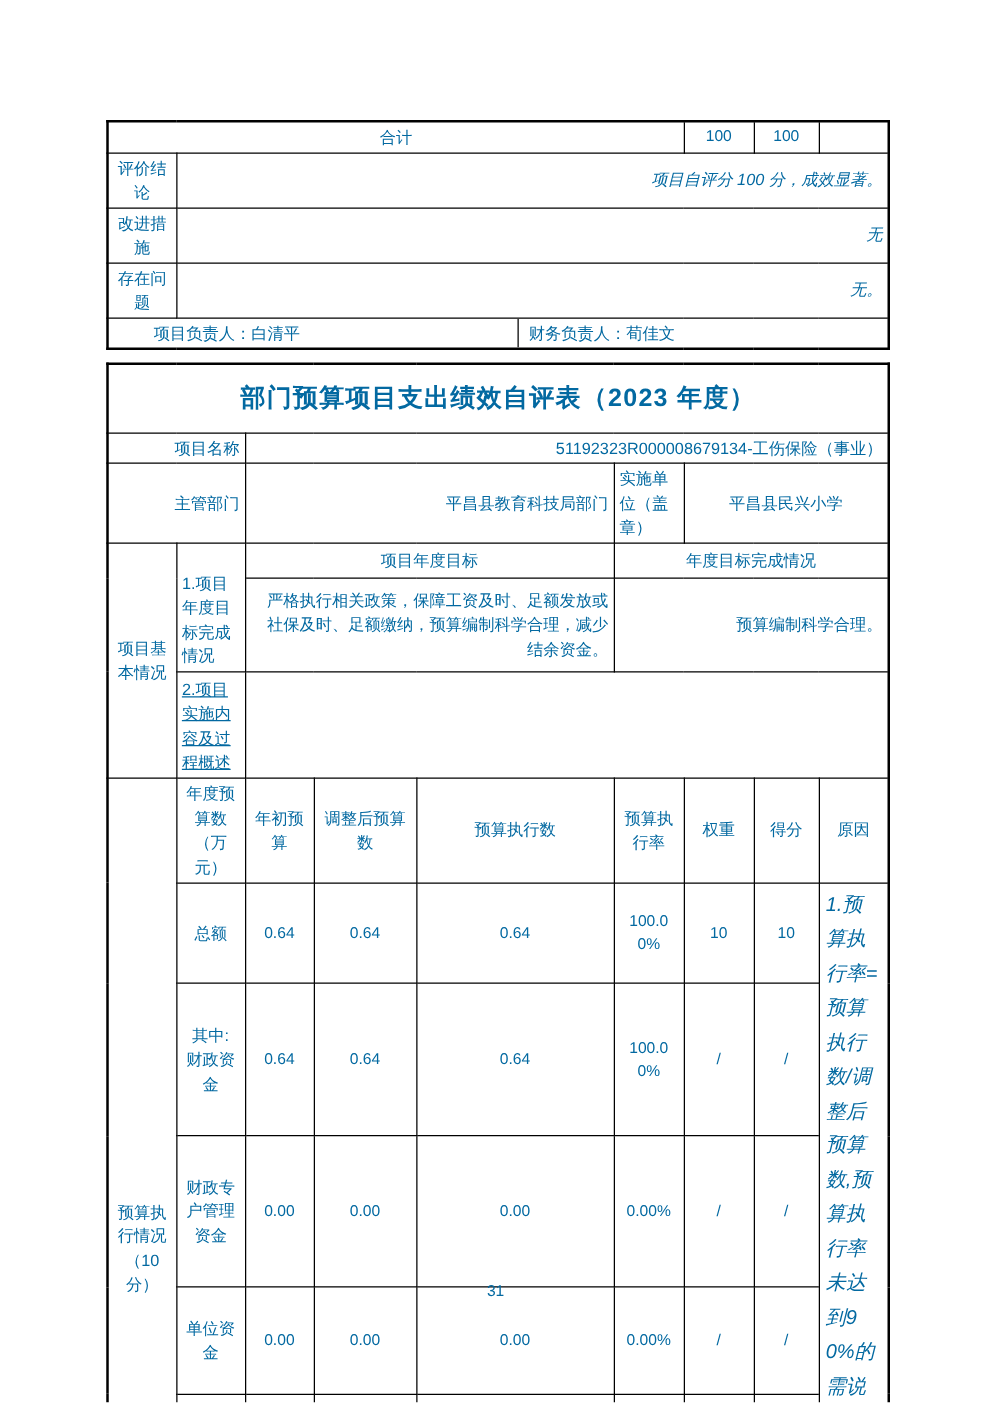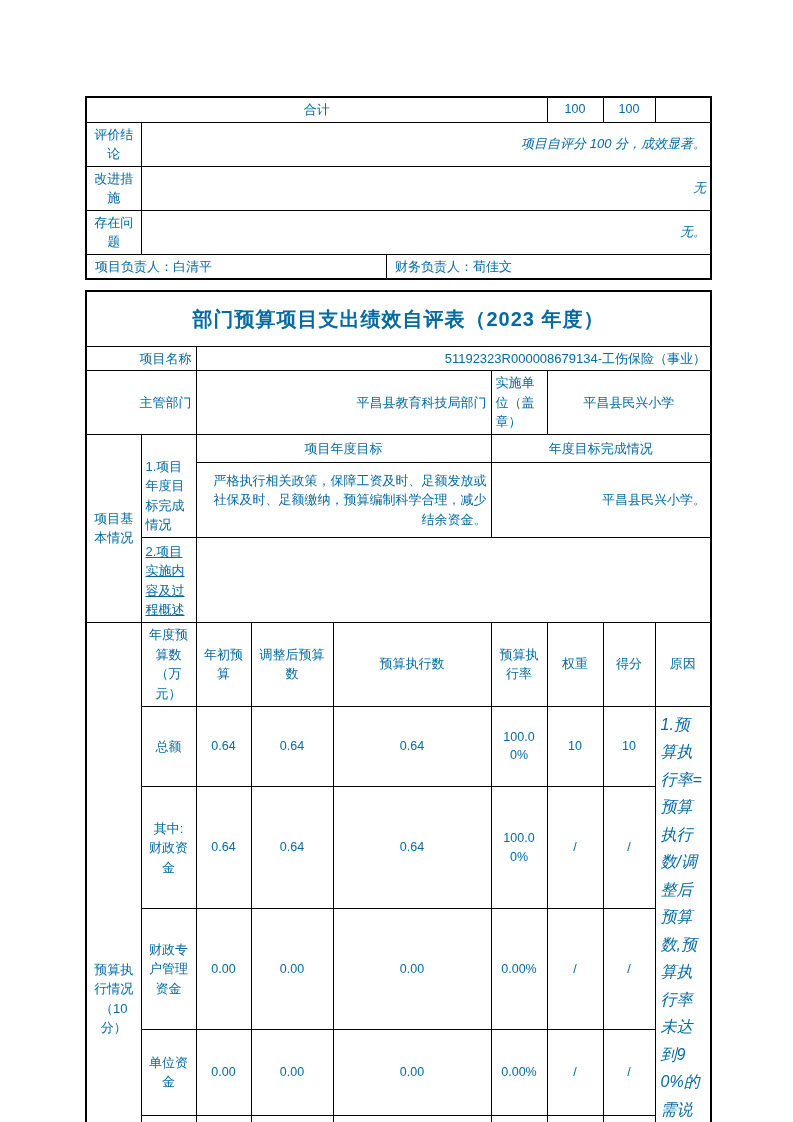--- a/index.html
+++ b/index.html
@@ -45,21 +45,21 @@
   .reason-cell {
     vertical-align: top;
     text-align: left;
     font-style: italic;
     font-size: 16px;
     line-height: 1.72;
     padding: 4px 5px;
     word-break: break-all;
   }
   .nopad { padding: 0; }
-  .split { display: flex; height: 100%; align-items: stretch; }
+  .split { display: flex; height: 100%; align-items: stretch; padding-left: 28px; }
   .split > div { display: flex; align-items: center; padding: 2px 8px; box-sizing: border-box; }
   .split .left-half { width: 300px; border-right: 1px solid #000; }
   .split .right-half { flex: 1; }
   .page-number {
     position: absolute;
     top: 1026px;
     left: 0;
     width: 100%;
     text-align: center;
     font-size: 12.5px;
@@ -144,21 +144,21 @@
 本情况</td>
       <td rowspan="2" class="pre" style="text-align:left;vertical-align:top;padding-top:22px;">1.项目
 年度目
 标完成
 情况</td>
       <td colspan="3" class="ctr">项目年度目标</td>
       <td colspan="4" class="ctr">年度目标完成情况</td>
     </tr>
     <tr style="height:64px">
       <td colspan="3" class="txt" style="padding-left:6px;">严格执行相关政策，保障工资及时、足额发放或社保及时、足额缴纳，预算编制科学合理，减少结余资金。</td>
-      <td colspan="4" class="txt" style="padding-left:6px;">平昌县民兴小学。</td>
+      <td colspan="4" class="txt" style="padding-left:6px;">预算编制科学合理。</td>
     </tr>
     <tr style="height:81px">
       <td class="pre" style="text-align:left;vertical-align:top;padding-top:4px;text-decoration:underline;">2.项目
 实施内
 容及过
 程概述</td>
       <td colspan="7" class="txt"></td>
     </tr>
     <tr style="height:84px">
       <td rowspan="6" class="pre">预算执
@@ -228,14 +228,15 @@
       <td class="num"></td>
       <td class="num"></td>
       <td class="num"></td>
       <td class="num"></td>
       <td class="num">/</td>
       <td class="num">/</td>
     </tr>
   </tbody>
     </table>
 
+  <div class="page-number">31</div>
 
 </div>
 
 </body></html>

